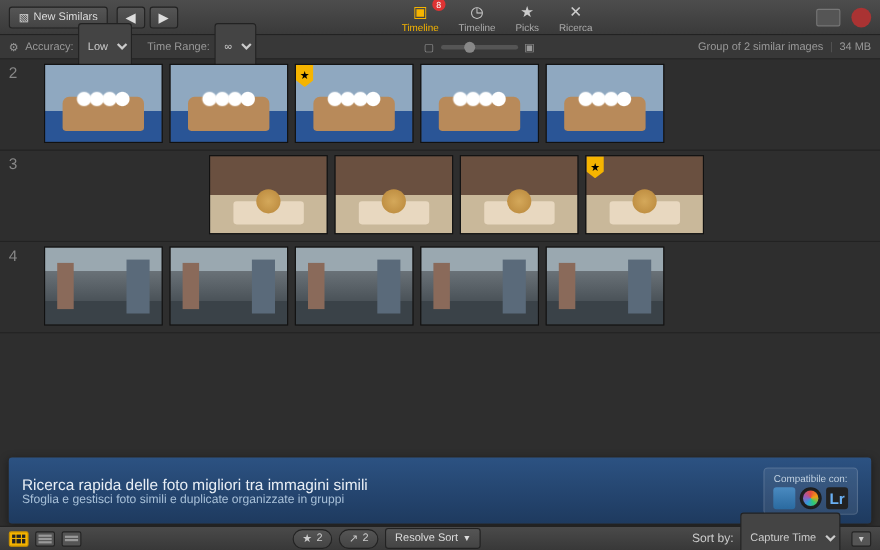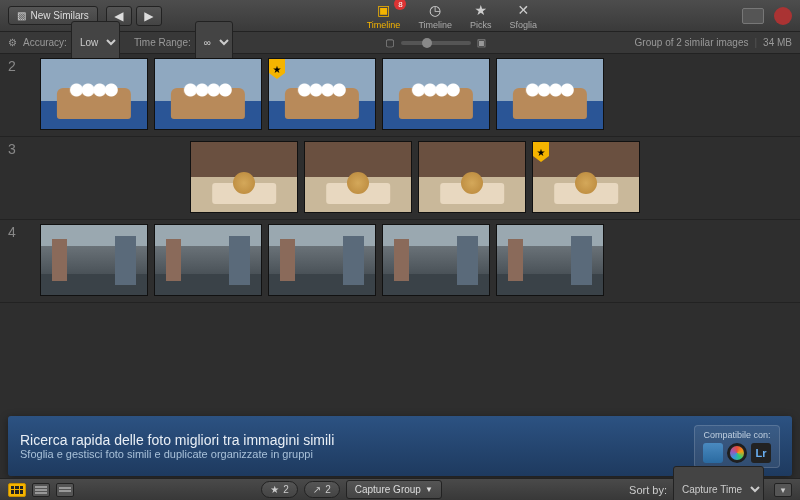--- a/index.html
+++ b/index.html
@@ -54,21 +54,21 @@
 .banner { position: absolute; left: 8px; right: 8px; bottom: 24px; height: 60px; background: linear-gradient(#2c5282, #1e3a5f); border-radius: 3px; padding: 8px 12px; display: flex; align-items: center; box-shadow: 0 2px 8px rgba(0,0,0,0.4); }
 .banner-text h2 { color: #e8eef5; font-size: 14px; font-weight: 300; }
 .banner-text p { color: #a8c0d8; font-size: 11px; font-weight: 300; }
 .compat { margin-left: auto; background: rgba(255,255,255,0.08); border: 1px solid rgba(255,255,255,0.15); border-radius: 4px; padding: 4px 8px; text-align: center; }
 .compat-label { font-size: 9px; color: #c0d0e0; margin-bottom: 3px; text-align: center; }
 .compat-icons { display: flex; gap: 4px; }
 .ci { width: 20px; height: 20px; border-radius: 3px; }
 .ci1 { background: linear-gradient(#4a8ac0, #2a6aa0); }
 .ci2 { background: radial-gradient(#333, #111); border-radius: 50%; position: relative; }
 .ci2::after { content:''; position:absolute; inset:3px; border-radius:50%; background: conic-gradient(#e74c3c,#f39c12,#2ecc71,#3498db,#9b59b6,#e74c3c); }
-.ci3 { background: #222; color: #6ab0f3; display: flex; align-items: center; justify-content: center; font-size: 11px; font-weight: bold; }
+.ci3 { background: #222; color: #6ab0f3; display: flex; align-items: center; justify-content: center; font-size: 14px; font-weight: bold; }
 
 
 .bottombar { position: absolute; bottom: 0; left: 0; right: 0; height: 22px; background: linear-gradient(#4a4a4a, #383838); border-top: 1px solid #222; display: flex; align-items: center; padding: 0 8px; gap: 6px; }
 .viewbtn { width: 18px; height: 14px; background: #555; border: 1px solid #222; border-radius: 2px; cursor: pointer; display: inline-flex; align-items: center; justify-content: center; }
 .viewbtn.active { background: #f5b400; border-color: #c89000; }
 .grid-icon { display: grid; grid-template-columns: 1fr 1fr 1fr; grid-template-rows: 1fr 1fr; gap: 1px; width: 12px; height: 8px; }
 .grid-icon span { background: #222; }
 .lines-icon { display: flex; flex-direction: column; gap: 1px; width: 12px; }
 .lines-icon span { height: 2px; background: #999; }
 .bottombar .spacer { flex: 1; }
@@ -100,21 +100,21 @@
     <div class="tab">
       <div class="tab-icon">◷</div>
       <div class="tab-label">Timeline</div>
     </div>
     <div class="tab">
       <div class="tab-icon">★</div>
       <div class="tab-label">Picks</div>
     </div>
     <div class="tab">
       <div class="tab-icon">✕</div>
-      <div class="tab-label">Sfoglia</div>
+      <div class="tab-label">Ricerca</div>
     </div>
   </div>
   <div class="right-icons">
     <div class="ri ri1"></div>
     <div class="ri ri2"></div>
   </div>
 </div>
 
 <div class="subbar">
   <span class="gear">⚙</span>
@@ -210,21 +210,21 @@
   <div class="spacer"></div>
   <div class="pill">
       <span>★</span>
       <span>2</span>
     </div>
   <div class="pill">
       <span>↗</span>
       <span>2</span>
     </div>
   <button class="btn">
-      <span>Capture Group</span> 
+      <span>Resolve Sort</span> 
       <span style="font-size:8px">▼</span>
     </button>
   <div class="spacer"></div>
   <span>Sort by:</span>
   <select class="sortsel"><option>Capture Time</option></select>
   <div class="viewbtn" style="margin-left:4px">
       <span style="font-size:9px;color:#ccc">▾</span>
     </div>
 </div>
 

